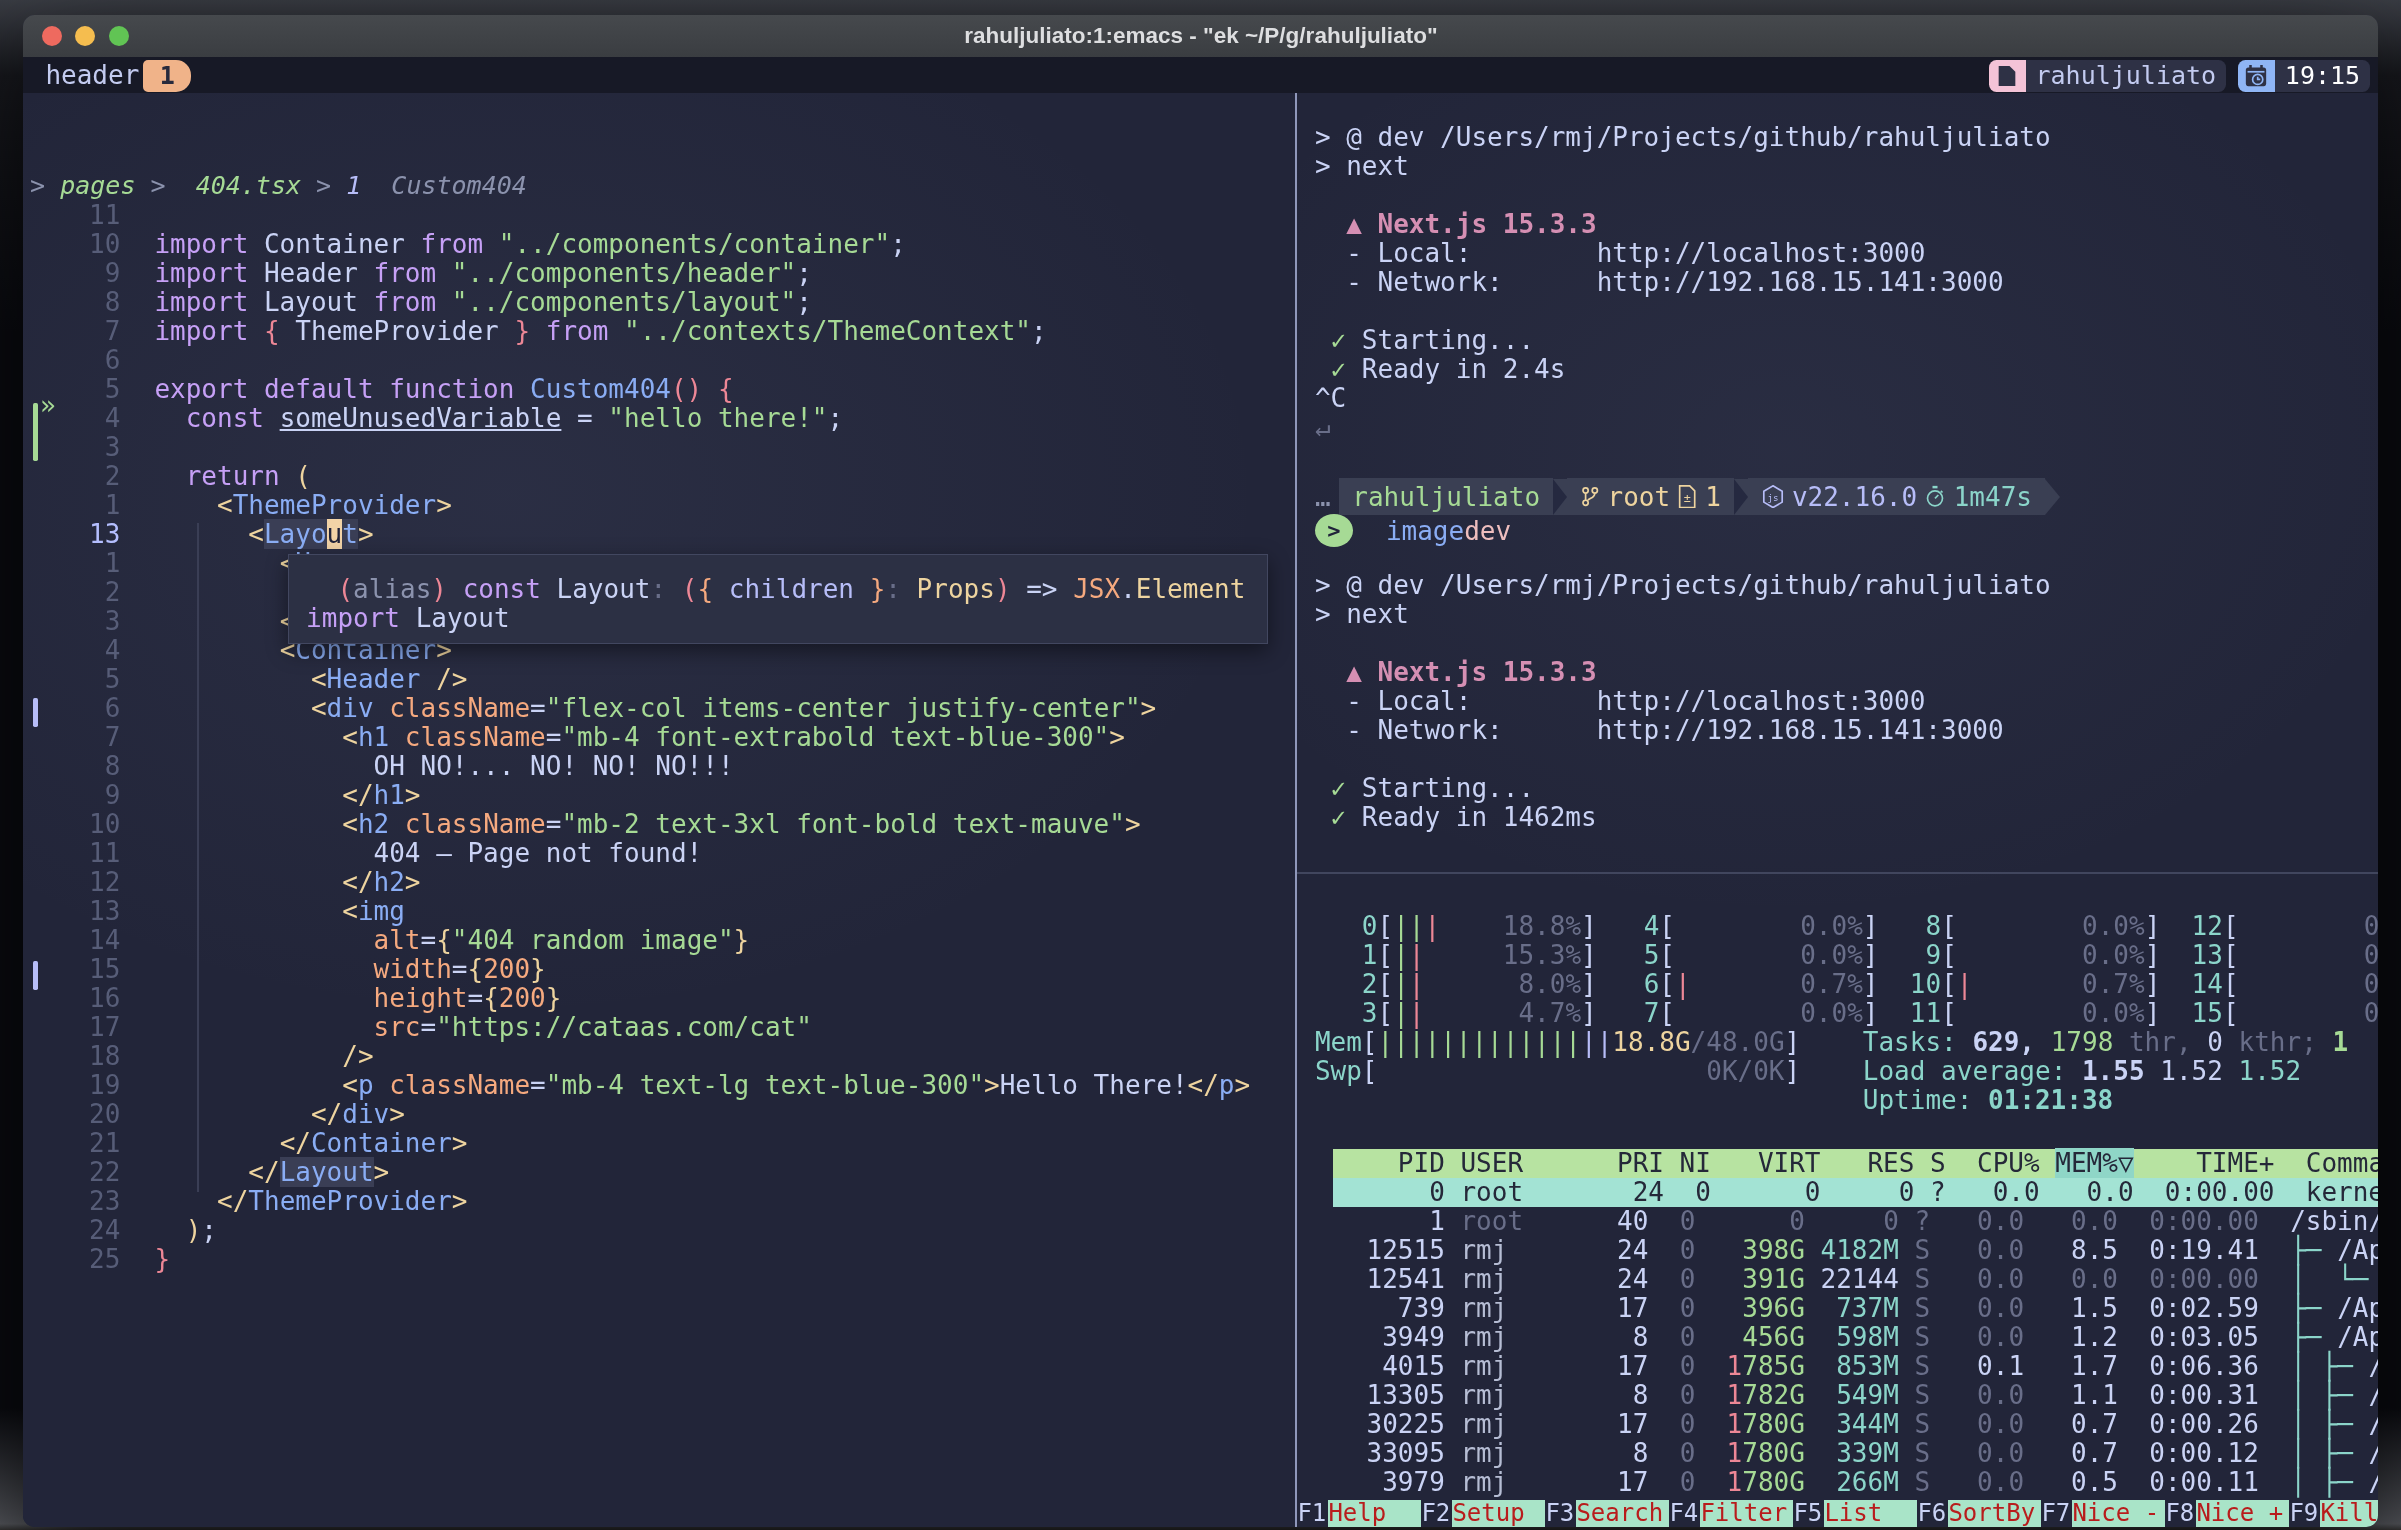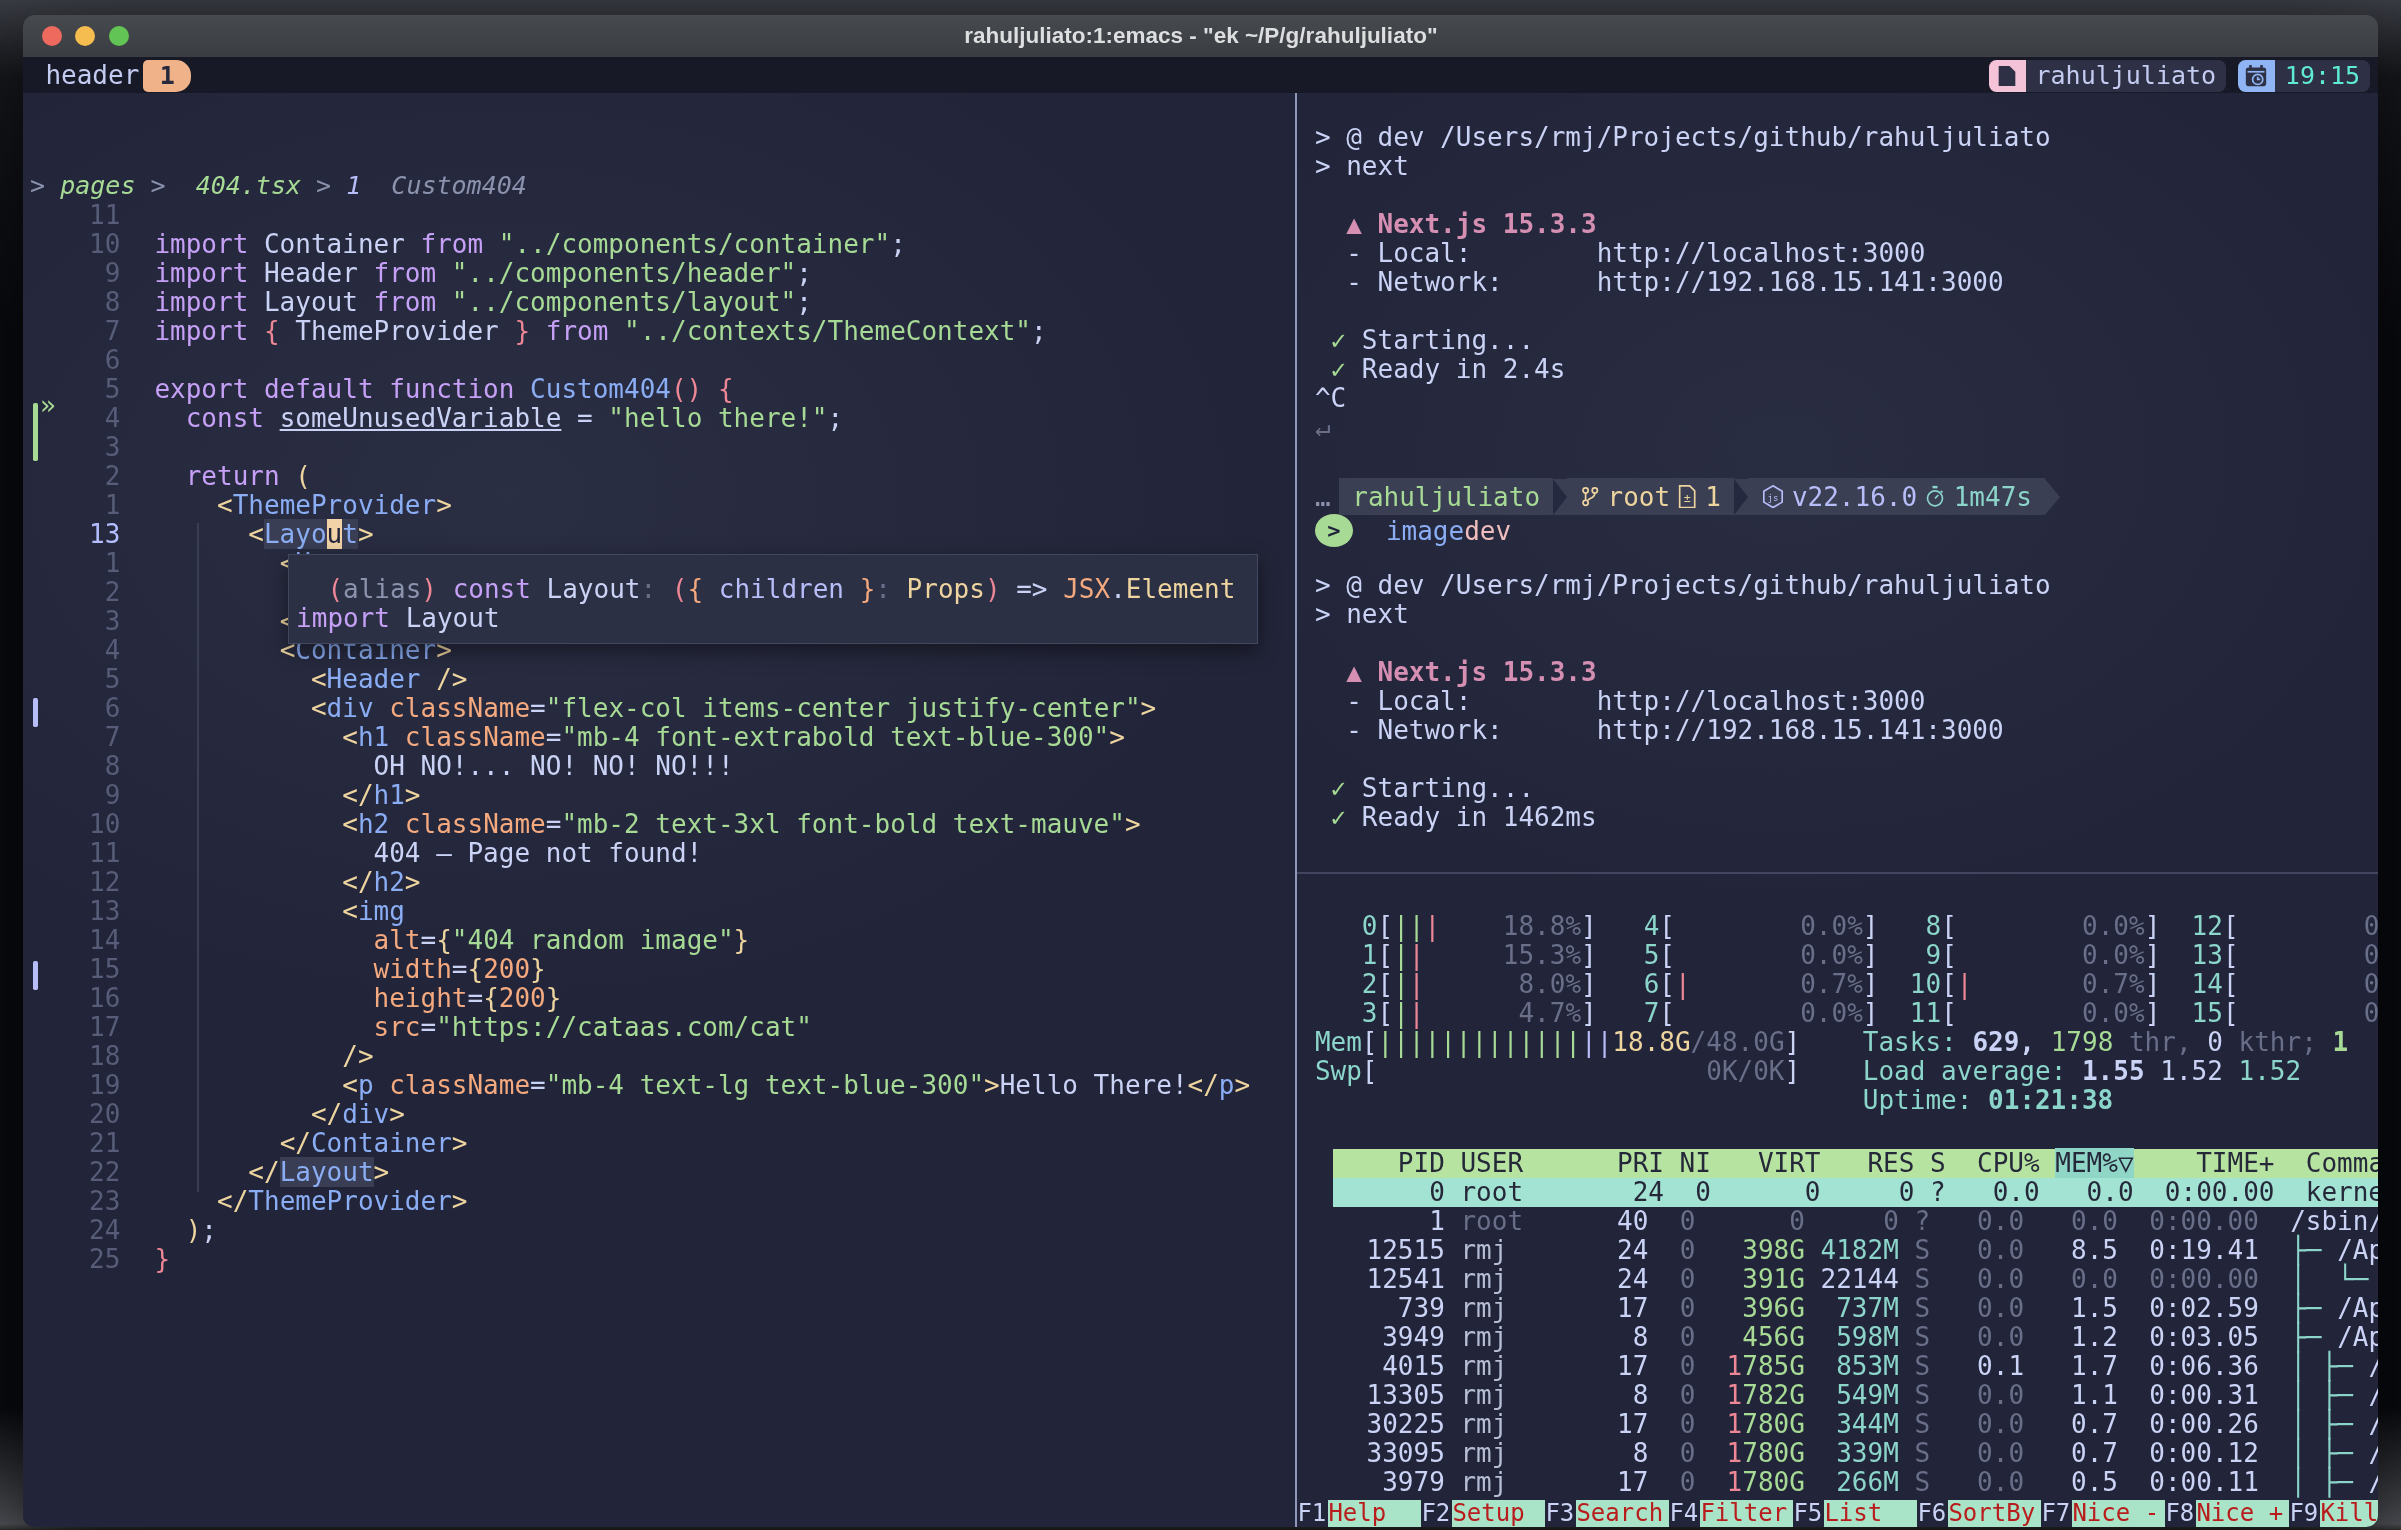--- a/index.html
+++ b/index.html
@@ -41,21 +41,21 @@
   .red{color:#ed8796;} .blu{color:#8aadf4;} .lav{color:#b7bdf8;} .tea{color:#8bd5ca;}
   .pnk{color:#d58fb3;}
   .b{font-weight:bold;} .u{text-decoration:underline;}
   .hl{background:#3a3e55;} .cur{background:#f2d3a7;color:#20233a;}
   .breadcrumb{left:6.7px;top:78px;font-size:25px;font-style:italic;}
   .codelines{left:25px;top:108px;}
   .indentguide{position:absolute;left:174px;top:430px;width:1.7px;height:669px;background:#3a3e55;}
   .fringe{position:absolute;width:5.8px;border-radius:1.7px;}
   .gutterarrow{position:absolute;left:16.7px;top:298px;width:33px;height:29px;color:#a6da95;font-size:26px;line-height:29px;}
   .popup{position:absolute;left:265px;top:461px;width:968px;height:88px;background:#2c3044;
-    border:0.8px solid #424760;box-shadow:0 6.7px 20px rgba(0,0,0,.45);}
+    border:0.8px solid #424760;box-shadow:0 6.7px 20px rgba(0,0,0,.45);padding-left:10px;}
   .popup .lines{left:6.7px;top:20px;}
   
   .term1{left:1292px;top:108px;}
   .promptline{position:absolute;left:1292px;top:464px;height:37px;display:flex;align-items:center;}
   .plpre{color:#8b92ad;font-size:26px;margin-right:8.3px;}
   .plseg{height:37px;display:flex;align-items:center;background:#3a3f53;font-size:26px;padding:0 13.4px;gap:8.3px;}
   .plsep{width:0;height:0;border-top:18.4px solid transparent;border-bottom:18.4px solid transparent;
     border-left:14px solid #252940;background:#3a3f53;}
   .plend{width:0;height:0;border-top:18.4px solid transparent;border-bottom:18.4px solid transparent;
     border-left:15px solid #3a3f53;}
@@ -108,21 +108,21 @@
           <span class="ic" style="background:#8fb5f5">
             <svg width="22" height="22" viewBox="0 0 26 26">
                 <rect x="1" y="3" width="24" height="22" rx="3" fill="#2e3145"></rect>
                 <rect x="5" y="0" width="3" height="6" fill="#2e3145"></rect>
                 <rect x="18" y="0" width="3" height="6" fill="#2e3145"></rect>
                 <rect x="3" y="7" width="20" height="2" fill="#8fb5f5"></rect>
                 <circle cx="15" cy="17" r="6" stroke="#8fb5f5" stroke-width="2" fill="none"></circle>
                 <path d="M15 14 v3 h3" stroke="#8fb5f5" stroke-width="2" fill="none"></path>
               </svg>
           </span>
-          <span class="tx" style="color:#5eead4">19:15</span>
+          <span class="tx" style="color:#ffffff">19:15</span>
         </div>
       </div>
     </div>
 
     <div class="leftpane">
       <div class="lines breadcrumb"><div class="tl "><span class="sg gry">&gt;</span><span class="sg grn"> pages</span><span class="sg gry"> &gt; </span><span class="sg grn"> 404.tsx</span><span class="sg gry"> &gt; </span><span class="sg lav">1</span><span class="sg fg">  </span><span class="sg gry">Custom404</span></div></div>
       <div class="indentguide"></div>
       <div class="lines codelines"><div class="tl "><span class="ln ">11</span></div><div class="tl "><span class="ln ">10</span><span class="sg mau">import </span><span class="sg fg">Container </span><span class="sg mau">from </span><span class="sg grn">"../components/container"</span><span class="sg fg">;</span></div><div class="tl "><span class="ln ">9</span><span class="sg mau">import </span><span class="sg fg">Header </span><span class="sg mau">from </span><span class="sg grn">"../components/header"</span><span class="sg fg">;</span></div><div class="tl "><span class="ln ">8</span><span class="sg mau">import </span><span class="sg fg">Layout </span><span class="sg mau">from </span><span class="sg grn">"../components/layout"</span><span class="sg fg">;</span></div><div class="tl "><span class="ln ">7</span><span class="sg mau">import </span><span class="sg red">{ </span><span class="sg fg">ThemeProvider</span><span class="sg red"> } </span><span class="sg mau">from </span><span class="sg grn">"../contexts/ThemeContext"</span><span class="sg fg">;</span></div><div class="tl "><span class="ln ">6</span></div><div class="tl "><span class="ln ">5</span><span class="sg mau">export default function </span><span class="sg blu">Custom404</span><span class="sg red">() {</span></div><div class="tl "><span class="ln ">4</span><span class="sg fg">  </span><span class="sg mau">const </span><span class="sg fg u">someUnusedVariable</span><span class="sg fg"> = </span><span class="sg grn">"hello there!"</span><span class="sg fg">;</span></div><div class="tl "><span class="ln ">3</span></div><div class="tl "><span class="ln ">2</span><span class="sg fg">  </span><span class="sg mau">return </span><span class="sg yel">(</span></div><div class="tl "><span class="ln ">1</span><span class="sg fg">    </span><span class="sg yel">&lt;</span><span class="sg blu">ThemeProvider</span><span class="sg yel">&gt;</span></div><div class="tl "><span class="ln c">13</span><span class="sg fg">      </span><span class="sg yel">&lt;</span><span class="sg blu hl">Layo</span><span class="sg cur">u</span><span class="sg blu hl">t</span><span class="sg yel">&gt;</span></div><div class="tl "><span class="ln ">1</span><span class="sg fg">        </span><span class="sg yel">&lt;</span><span class="sg blu">H</span></div><div class="tl "><span class="ln ">2</span></div><div class="tl "><span class="ln ">3</span><span class="sg fg">        </span><span class="sg yel">&lt;/</span></div><div class="tl "><span class="ln ">4</span><span class="sg fg">        </span><span class="sg yel">&lt;</span><span class="sg blu">Container</span><span class="sg yel">&gt;</span></div><div class="tl "><span class="ln ">5</span><span class="sg fg">          </span><span class="sg yel">&lt;</span><span class="sg blu">Header</span><span class="sg yel"> /&gt;</span></div><div class="tl "><span class="ln ">6</span><span class="sg fg">          </span><span class="sg yel">&lt;</span><span class="sg blu">div </span><span class="sg pch">className</span><span class="sg fg">=</span><span class="sg grn">"flex-col items-center justify-center"</span><span class="sg yel">&gt;</span></div><div class="tl "><span class="ln ">7</span><span class="sg fg">            </span><span class="sg yel">&lt;</span><span class="sg blu">h1 </span><span class="sg pch">className</span><span class="sg fg">=</span><span class="sg grn">"mb-4 font-extrabold text-blue-300"</span><span class="sg yel">&gt;</span></div><div class="tl "><span class="ln ">8</span><span class="sg fg">              OH NO!... NO! NO! NO!!!</span></div><div class="tl "><span class="ln ">9</span><span class="sg fg">            </span><span class="sg yel">&lt;/</span><span class="sg blu">h1</span><span class="sg yel">&gt;</span></div><div class="tl "><span class="ln ">10</span><span class="sg fg">            </span><span class="sg yel">&lt;</span><span class="sg blu">h2 </span><span class="sg pch">className</span><span class="sg fg">=</span><span class="sg grn">"mb-2 text-3xl font-bold text-mauve"</span><span class="sg yel">&gt;</span></div><div class="tl "><span class="ln ">11</span><span class="sg fg">              404 – Page not found!</span></div><div class="tl "><span class="ln ">12</span><span class="sg fg">            </span><span class="sg yel">&lt;/</span><span class="sg blu">h2</span><span class="sg yel">&gt;</span></div><div class="tl "><span class="ln ">13</span><span class="sg fg">            </span><span class="sg yel">&lt;</span><span class="sg blu">img</span></div><div class="tl "><span class="ln ">14</span><span class="sg fg">              </span><span class="sg pch">alt</span><span class="sg fg">=</span><span class="sg yel">{</span><span class="sg grn">"404 random image"</span><span class="sg yel">}</span></div><div class="tl "><span class="ln ">15</span><span class="sg fg">              </span><span class="sg pch">width</span><span class="sg fg">=</span><span class="sg yel">{</span><span class="sg pch">200</span><span class="sg yel">}</span></div><div class="tl "><span class="ln ">16</span><span class="sg fg">              </span><span class="sg pch">height</span><span class="sg fg">=</span><span class="sg yel">{</span><span class="sg pch">200</span><span class="sg yel">}</span></div><div class="tl "><span class="ln ">17</span><span class="sg fg">              </span><span class="sg pch">src</span><span class="sg fg">=</span><span class="sg grn">"https://cataas.com/cat"</span></div><div class="tl "><span class="ln ">18</span><span class="sg fg">            </span><span class="sg yel">/&gt;</span></div><div class="tl "><span class="ln ">19</span><span class="sg fg">            </span><span class="sg yel">&lt;</span><span class="sg blu">p </span><span class="sg pch">className</span><span class="sg fg">=</span><span class="sg grn">"mb-4 text-lg text-blue-300"</span><span class="sg yel">&gt;</span><span class="sg fg">Hello There!</span><span class="sg yel">&lt;/</span><span class="sg blu">p</span><span class="sg yel">&gt;</span></div><div class="tl "><span class="ln ">20</span><span class="sg fg">          </span><span class="sg yel">&lt;/</span><span class="sg blu">div</span><span class="sg yel">&gt;</span></div><div class="tl "><span class="ln ">21</span><span class="sg fg">        </span><span class="sg yel">&lt;/</span><span class="sg blu">Container</span><span class="sg yel">&gt;</span></div><div class="tl "><span class="ln ">22</span><span class="sg fg">      </span><span class="sg yel">&lt;/</span><span class="sg blu hl">Layout</span><span class="sg yel">&gt;</span></div><div class="tl "><span class="ln ">23</span><span class="sg fg">    </span><span class="sg yel">&lt;/</span><span class="sg blu">ThemeProvider</span><span class="sg yel">&gt;</span></div><div class="tl "><span class="ln ">24</span><span class="sg fg">  </span><span class="sg yel">)</span><span class="sg fg">;</span></div><div class="tl "><span class="ln ">25</span><span class="sg red">}</span></div></div>
       <div class="fringe" style="left:9.2px;top:310px;height:58px;background:#a6da95"></div>
       <div class="fringe" style="left:9.2px;top:605px;height:29px;background:#b7bdf8"></div>

